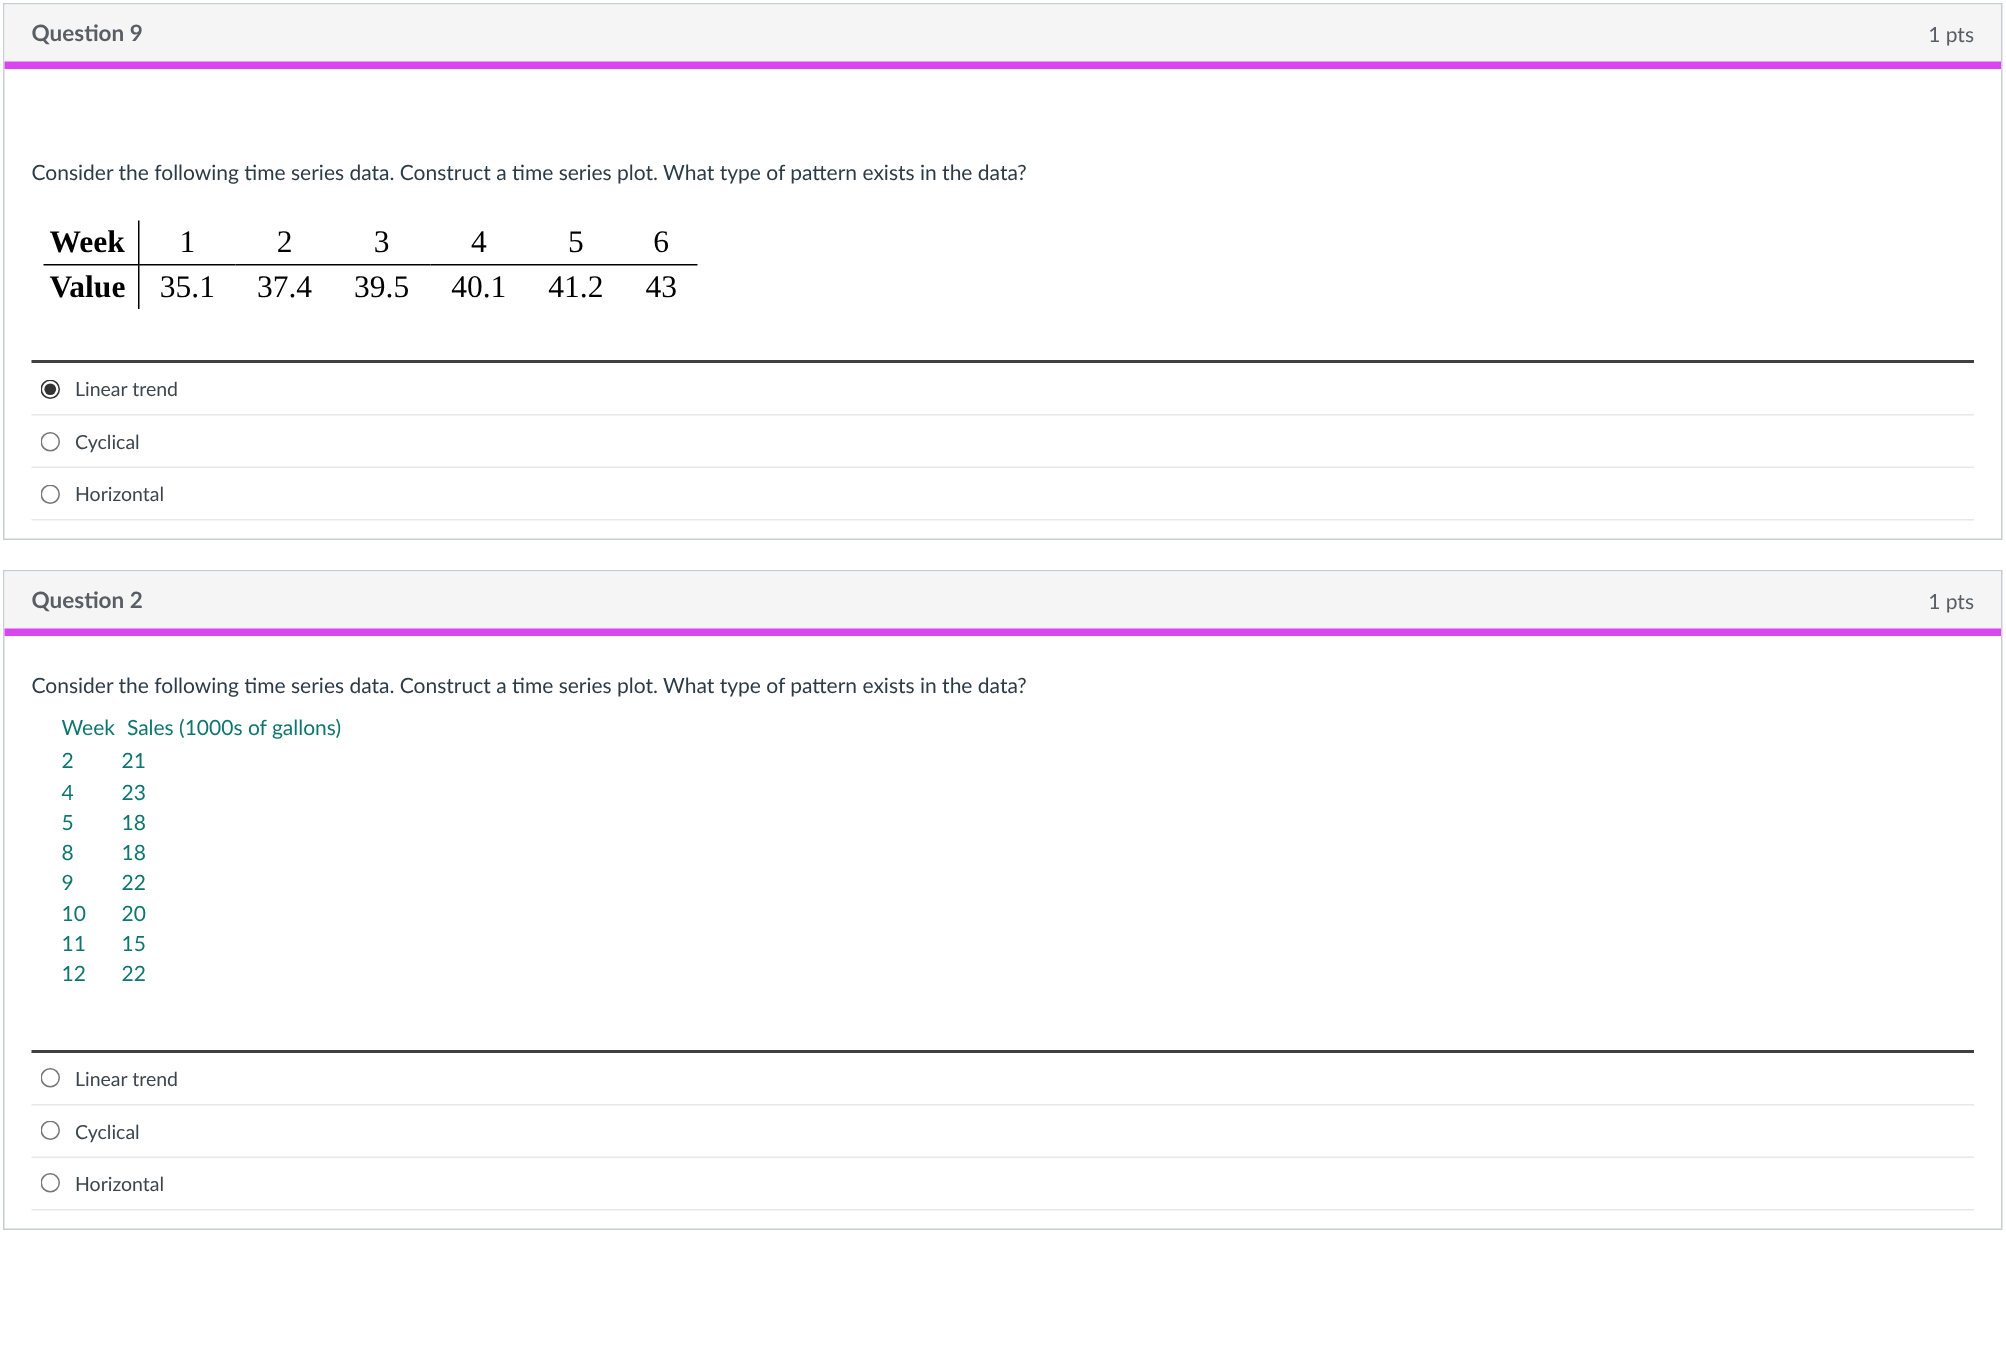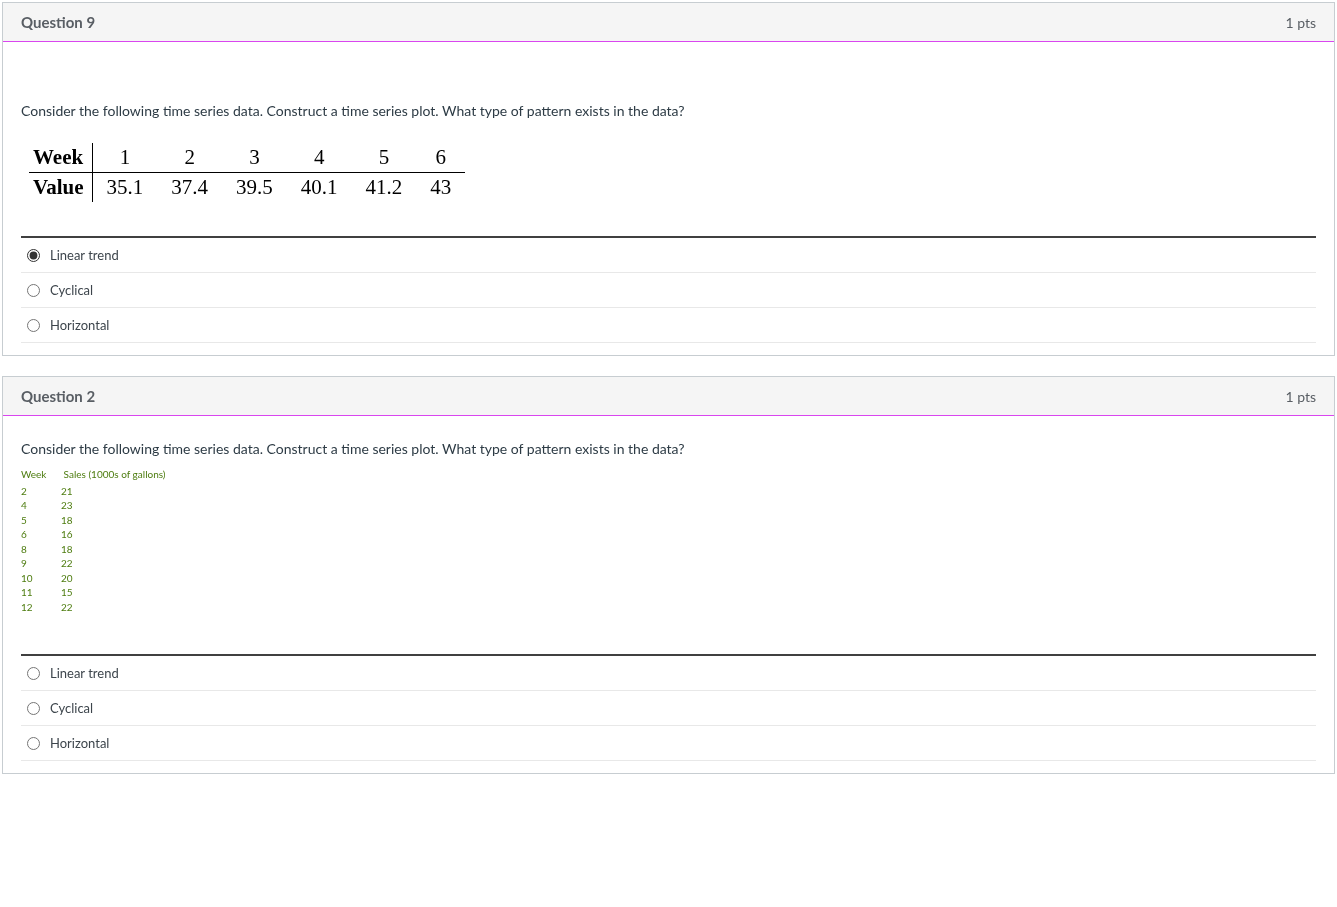--- a/index.html
+++ b/index.html
@@ -10,21 +10,21 @@
       background: #fff;
       padding: 2px;
     }
     .question-block {
       border: 1px solid #c7cdd1;
       margin-bottom: 20px;
       background: #fff;
     }
     .question-header {
       background: #f5f5f5;
-      border-bottom: 1px solid #d946ef;
+      border-bottom: 5px solid #d946ef;
       padding: 10px 18px;
       display: flex;
       justify-content: space-between;
       align-items: center;
     }
     .question-title {
       font-weight: 700;
       font-size: 15px;
       color: #595e64;
     }
@@ -76,24 +76,25 @@
       padding: 9px 6px;
       border-bottom: 1px solid #e8e8e8;
       font-size: 13px;
       color: #3d454c;
     }
     .answer-row input[type=radio] {
       margin-right: 10px;
       accent-color: #333;
     }
     .q10-data {
-      font-size: 10px;
-      color: #4d7c0f;
+      font-size: 14px;
+      color: #0f766e;
       margin-bottom: 40px;
       line-height: 1.45;
+      margin-left: 20px;
     }
     .q10-data-row { white-space: pre; }
     .q10-data-header { margin-bottom: 2px; }
     .q10-week { display:inline-block; width: 40px; }
     .q10-val { display:inline-block; }
   </style>
 </head>
 <body>
 
 <div class="question-block q9">
@@ -154,21 +155,20 @@
 
     <div class="q10-data">
       <div class="q10-data-header">
         <span class="q10-week">Week</span>
         <span class="q10-val">Sales (1000s of gallons)</span>
       </div>
       <div id="q10-rows">
           <div class="q10-data-row"><span class="q10-week">2</span><span class="q10-val">21</span></div>
           <div class="q10-data-row"><span class="q10-week">4</span><span class="q10-val">23</span></div>
           <div class="q10-data-row"><span class="q10-week">5</span><span class="q10-val">18</span></div>
-          <div class="q10-data-row"><span class="q10-week">6</span><span class="q10-val">16</span></div>
           <div class="q10-data-row"><span class="q10-week">8</span><span class="q10-val">18</span></div>
           <div class="q10-data-row"><span class="q10-week">9</span><span class="q10-val">22</span></div>
           <div class="q10-data-row"><span class="q10-week">10</span><span class="q10-val">20</span></div>
           <div class="q10-data-row"><span class="q10-week">11</span><span class="q10-val">15</span></div>
           <div class="q10-data-row"><span class="q10-week">12</span><span class="q10-val">22</span></div>
         </div>
     </div>
 
     <div class="answers">
       <label class="answer-row">

